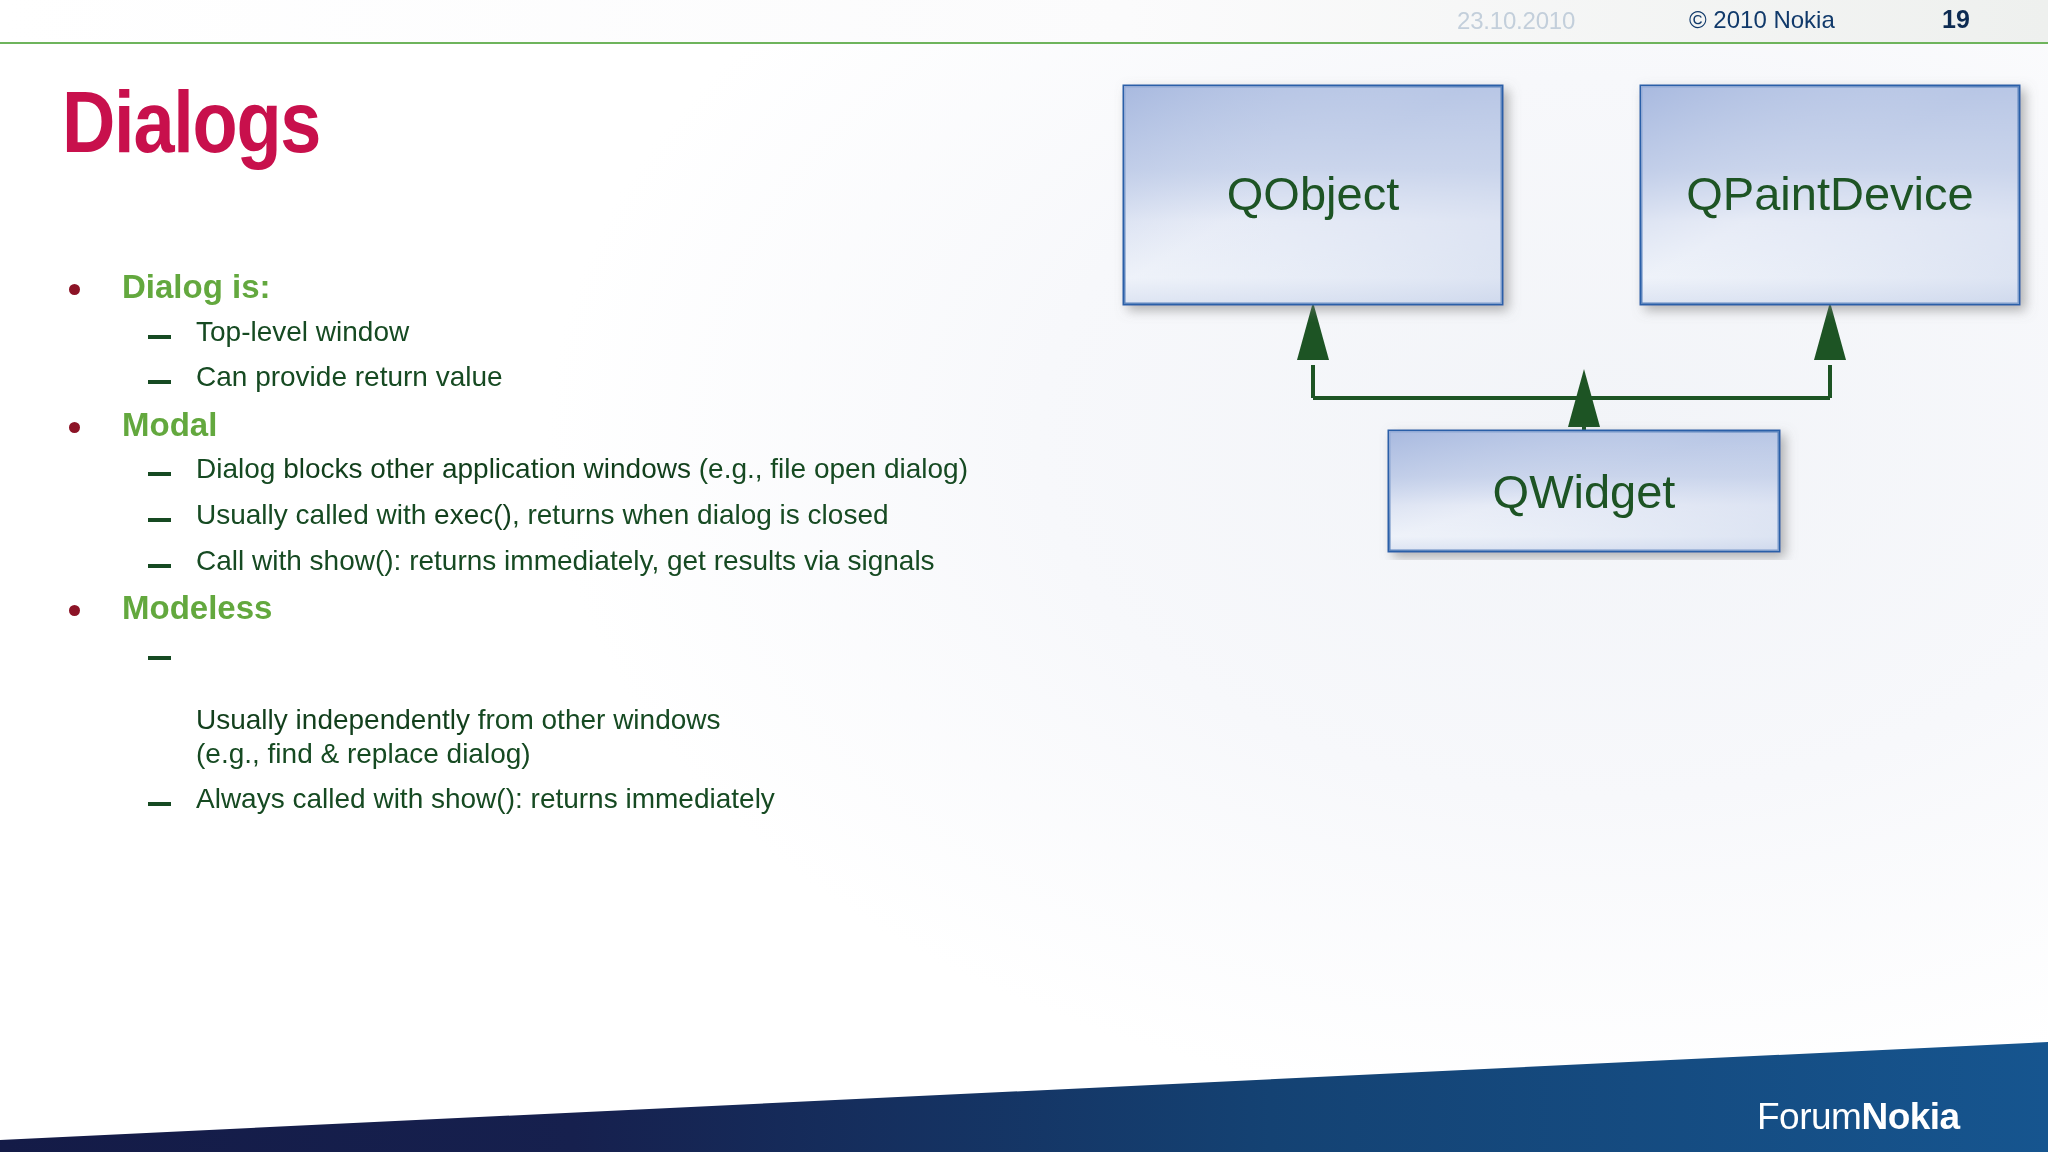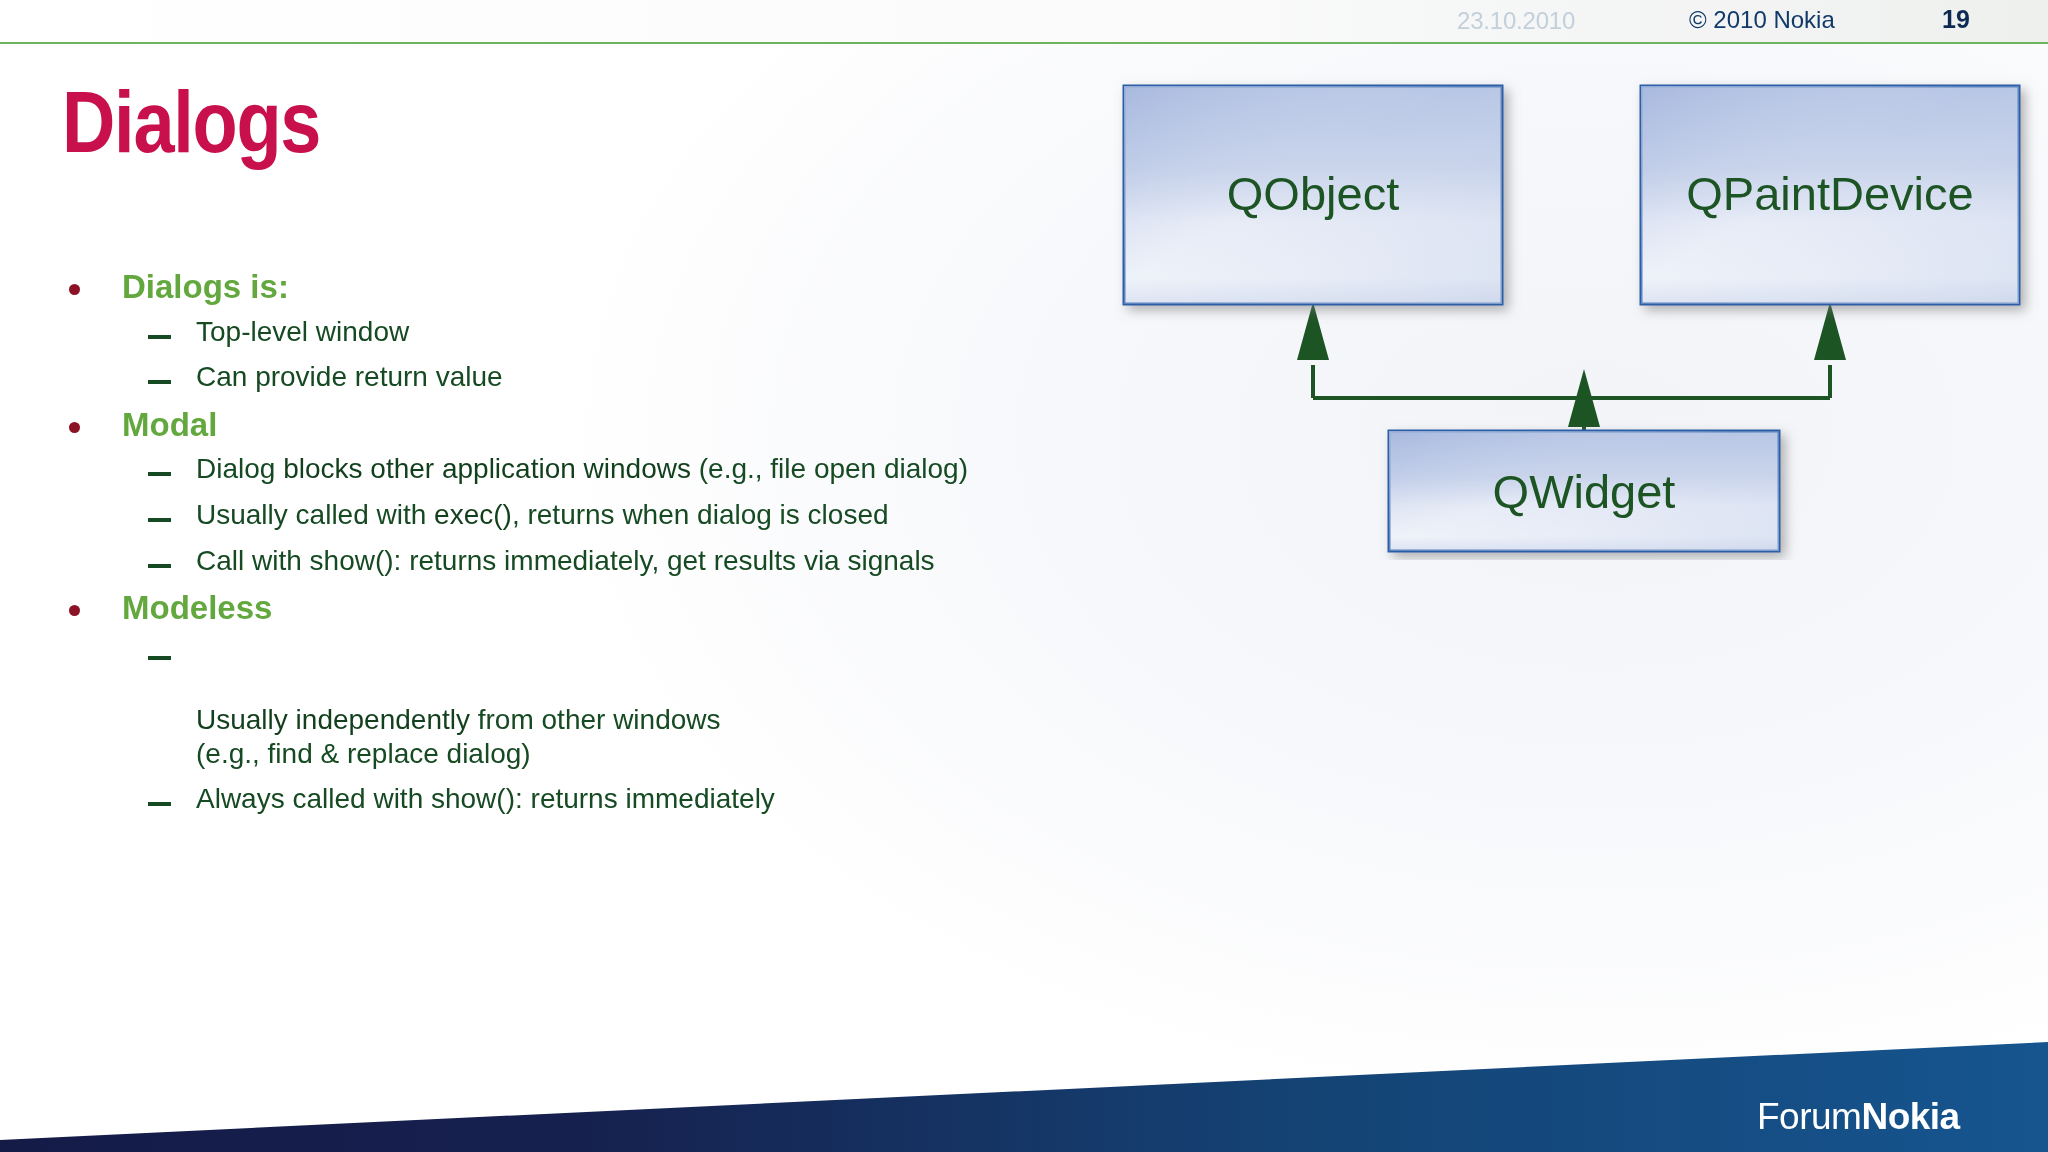--- a/index.html
+++ b/index.html
@@ -167,21 +167,21 @@
   <div class="header-date">23.10.2010</div>
   <div class="header-copy">© 2010 Nokia</div>
   <div class="header-page">19</div>
 
   <div class="title">Dialogs</div>
 
   <div class="body">
 
     <div class="l1">
       <span class="dot"></span>
-      <span>Dialogs is:</span>
+      <span>Dialog is:</span>
     </div>
     <div class="l2">
       <span class="dash"></span>
       <span>Top-level window</span>
     </div>
     <div class="l2">
       <span class="dash"></span>
       <span>Can provide return value</span>
     </div>
 

